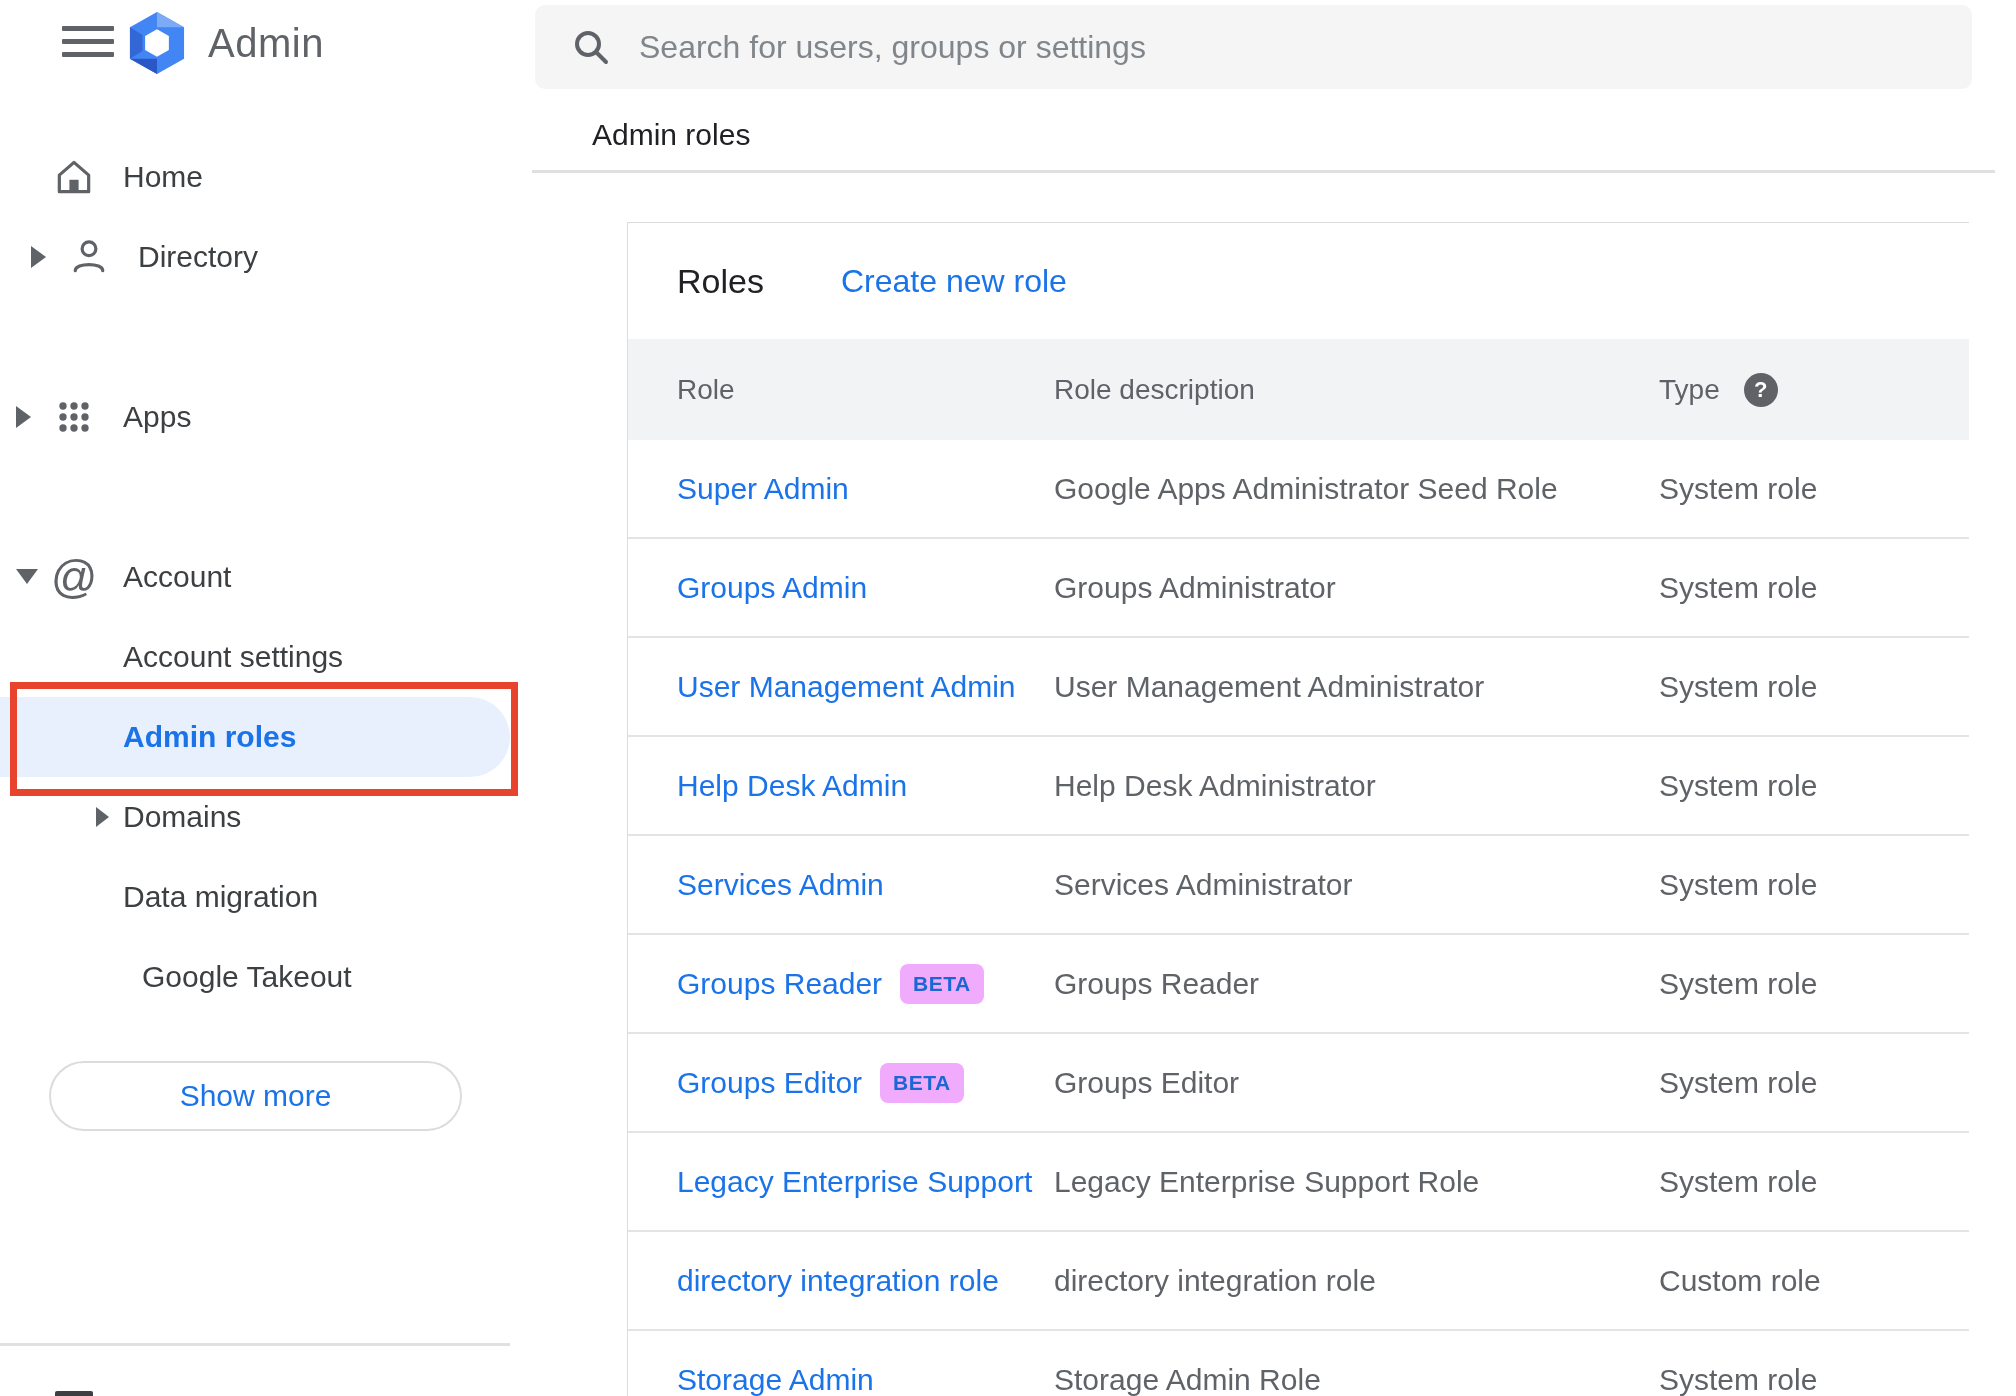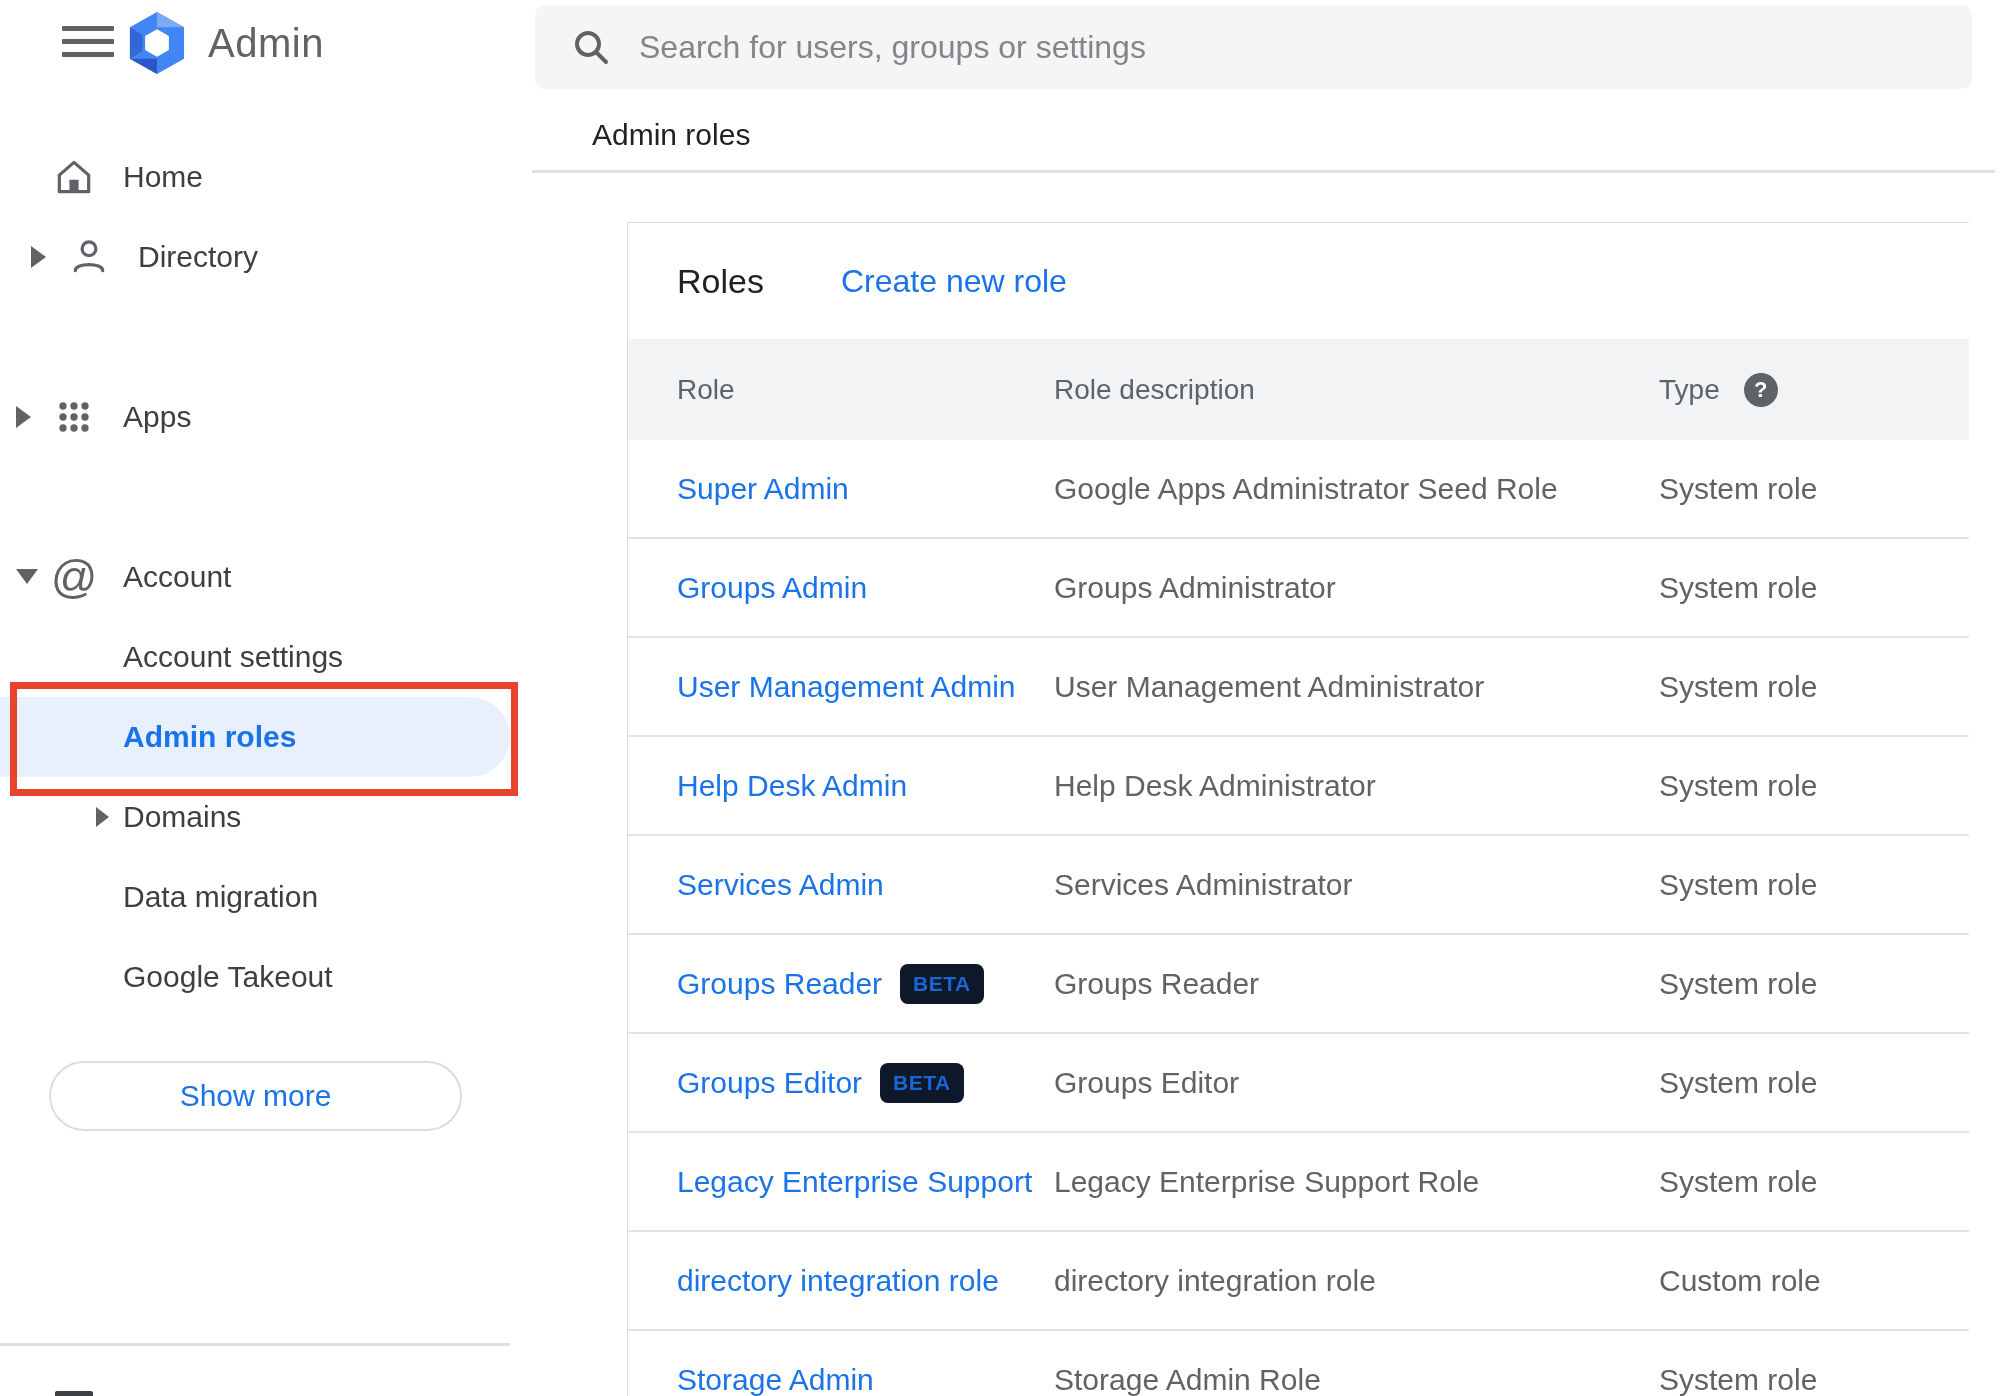--- a/index.html
+++ b/index.html
@@ -60,21 +60,21 @@
   .c1 { left:49px;  width:370px; }
   .c2 { left:426px; width:590px; }
   .c3 { left:1031px; width:350px; }
   .thead .hlabel { font-size:28px; color:#5f6368; }
   .help-circle { width:34px; height:34px; margin-left:24px; border-radius:50%; background:#5f6368;
                  color:#fff; font-size:22px; font-weight:700; display:flex; align-items:center; justify-content:center; }
 
   .trow { position:relative; height:99px; border-bottom:2px solid #e4e4e4; }
   .role-link { font-size:30px; color:#1a73e8; cursor:pointer; white-space:nowrap; }
   .cell-text { font-size:30px; color:#5f6368; white-space:nowrap; }
-  .beta-badge { margin-left:18px; background:#0f172a; color:#1967d2; font-size:21px; font-weight:700;
+  .beta-badge { margin-left:18px; background:#f0abfc; color:#1967d2; font-size:21px; font-weight:700;
                 letter-spacing:.5px; padding:8px 13px; border-radius:8px; }
 </style>
 </head>
 <body>
 
 <div id="screen">
 
   <div class="hamburger">
       <span></span>
       <span></span>
@@ -164,21 +164,21 @@
 
   <div class="nav-row" style="top:777px;">
     <span class="arrow right" style="left:96px; border-left-width:13px; border-top-width:10px; border-bottom-width:10px;"></span>
     <span class="nlabel">Domains</span>
   </div>
 
   <div class="nav-row" style="top:857px;">
     <span class="nlabel">Data migration</span>
   </div>
 
-  <div class="nav-row" style="top:937px;">
+  <div class="nav-row" style="top:937px;margin-left:19px;">
     <span class="nlabel">Google Takeout</span>
   </div>
 
   <div class="annotation-box"></div>
 
   <div class="show-more">Show more</div>
 
   <div class="sidebar-bottom-divider"></div>
   <div class="partial-icon"></div>
 

